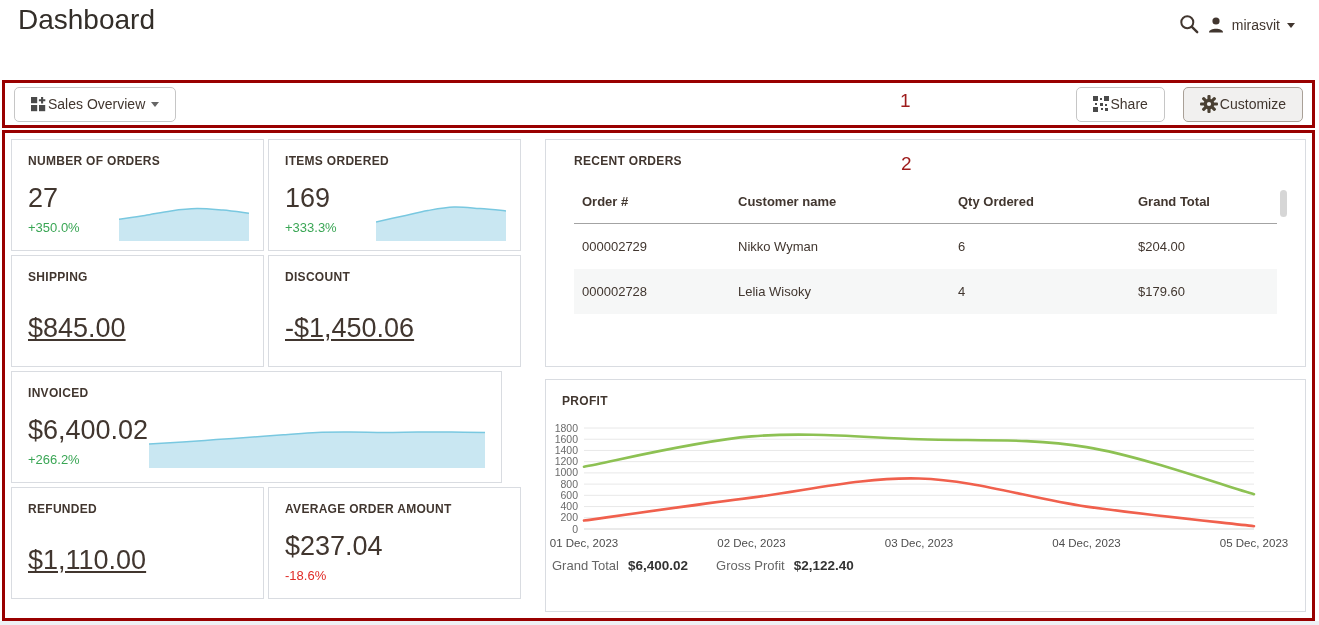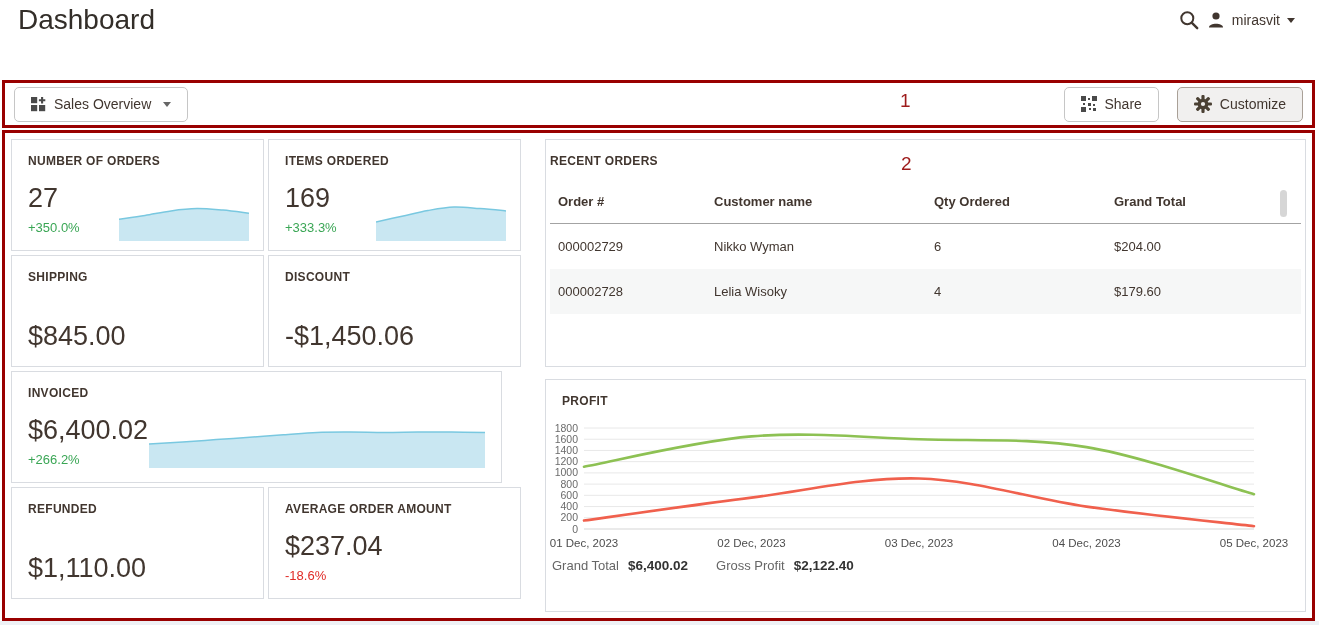--- a/index.html
+++ b/index.html
@@ -3,63 +3,63 @@
 <meta charset="utf-8">
 <style>
   * { box-sizing: border-box; }
   html,body { margin:0; padding:0; }
   body {
     width:1319px; height:625px; position:relative; overflow:hidden;
     background:#ffffff; font-family:"Liberation Sans", sans-serif; color:#41362f;
   }
   
   .page-title { position:absolute; top:4px; left:18px; font-size:28px; font-weight:400; color:#332e29; }
-  .header-right { position:absolute; top:6px; right:24px; display:flex; align-items:center; gap:8px; height:28px; }
+  .header-right { position:absolute; top:6px; right:24px; display:flex; align-items:flex-end; gap:8px; height:28px; }
   .user-menu { display:flex; align-items:center; gap:7px; cursor:pointer; }
   .user-name { font-size:14px; color:#41362f; }
   .caret-down { width:0; height:0; border-left:4px solid transparent; border-right:4px solid transparent; border-top:5px solid #41362f; margin-top:1px; }
   
   .ann-label { position:absolute; color:#9e1b1b; font-size:19px; z-index:40; font-weight:400; }
   #ann1 { top:90px; left:900px; }
   #ann2 { top:153px; left:901px; }
   
   .toolbar {
     position:absolute; top:80px; left:2px; width:1313px; height:48px;
     border:3px solid #990000; background:#fff;
     display:flex; align-items:center; padding:0 9px; gap:18px;
   }
   .btn {
-    display:inline-flex; align-items:center; gap:8px; height:35px; padding:0 16px;
+    display:inline-flex; align-items:center; gap:2px; height:35px; padding:0 16px;
     background:#fff; border:1px solid #c6c6c6; border-radius:5px;
     font-size:14px; color:#41362f; cursor:pointer; white-space:nowrap;
   }
   .btn .caret-down { border-top-color:#666; margin-left:4px; }
   .btn-customize { background:#f1f0ef; border-color:#a9a097; }
   .toolbar-spacer { flex:1; }
   
   .main {
     position:absolute; top:130px; left:2px; width:1313px; height:491px;
     border:3px solid #990000; background:#fff;
     display:flex; gap:20px; padding:6px;
   }
   .col-left { width:514px; display:flex; flex-wrap:wrap; gap:4px; align-content:flex-start; }
   .col-right { flex:1; display:flex; flex-direction:column; gap:12px; min-width:0; }
   .card { background:#fff; border:1px solid #d9dce1; position:relative; }
   .kpi { width:253px; height:112px; padding:14px 16px; }
   .kpi.full { width:491px; }
   .kpi-title { font-size:12px; font-weight:700; letter-spacing:.3px; color:#41362f; }
   .kpi-value { font-size:27px; color:#41362f; margin-top:16px; line-height:1.1; }
-  .no-delta .kpi-value { margin-top:38px; }
+  .no-delta .kpi-value { margin-top:30px;text-decoration:underline; }
   .kpi-delta { font-size:13px; margin-top:6px; }
   .kpi-delta.up { color:#3aa655; }
   .kpi-delta.down { color:#e02b27; }
   .spark { position:absolute; right:14px; bottom:9px; }
   .spark.wide { right:16px; bottom:14px; }
   
-  .orders-card { height:228px; padding:14px 4px; overflow:hidden; }
+  .orders-card { height:228px; padding:14px 28px; overflow:hidden; }
   .card-heading { font-size:12px; font-weight:700; letter-spacing:.3px; color:#41362f; }
   .orders-viewport { height:152px; overflow:hidden; margin-top:12px; }
   table.orders { width:100%; border-collapse:collapse; table-layout:fixed; }
   table.orders th {
     text-align:left; font-size:13px; font-weight:700; color:#41362f;
     padding:14px 0 14px 0; border-bottom:1px solid #a3a3a3;
   }
   table.orders th:first-child, table.orders td:first-child { padding-left:8px; }
   table.orders td { font-size:13px; color:#41362f; padding:15px 0; overflow:hidden; white-space:nowrap; }
   table.orders tbody tr:nth-child(even) { background:#f6f7f7; }

